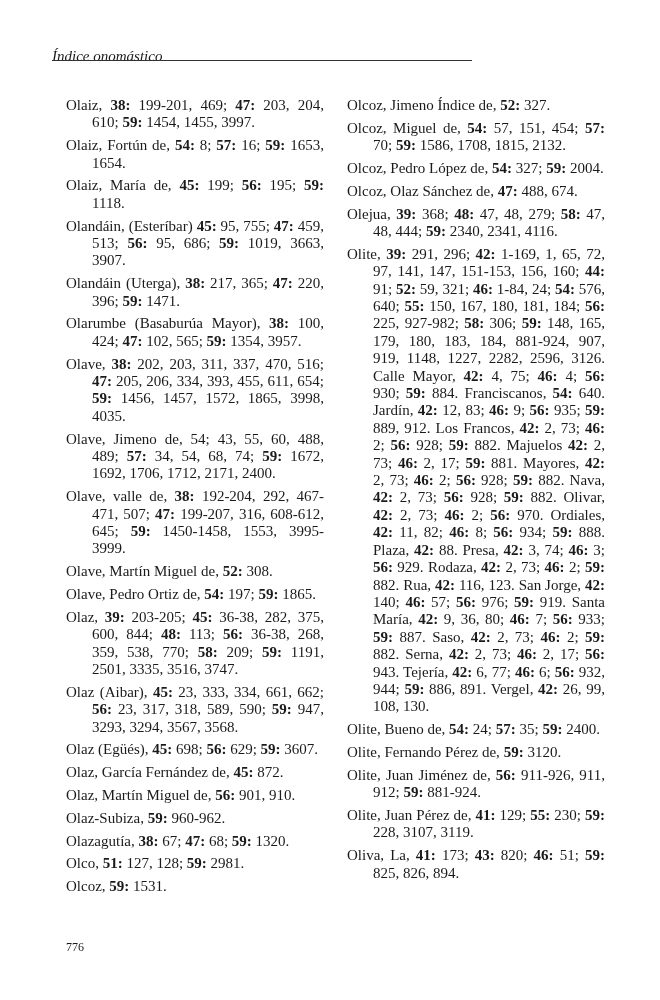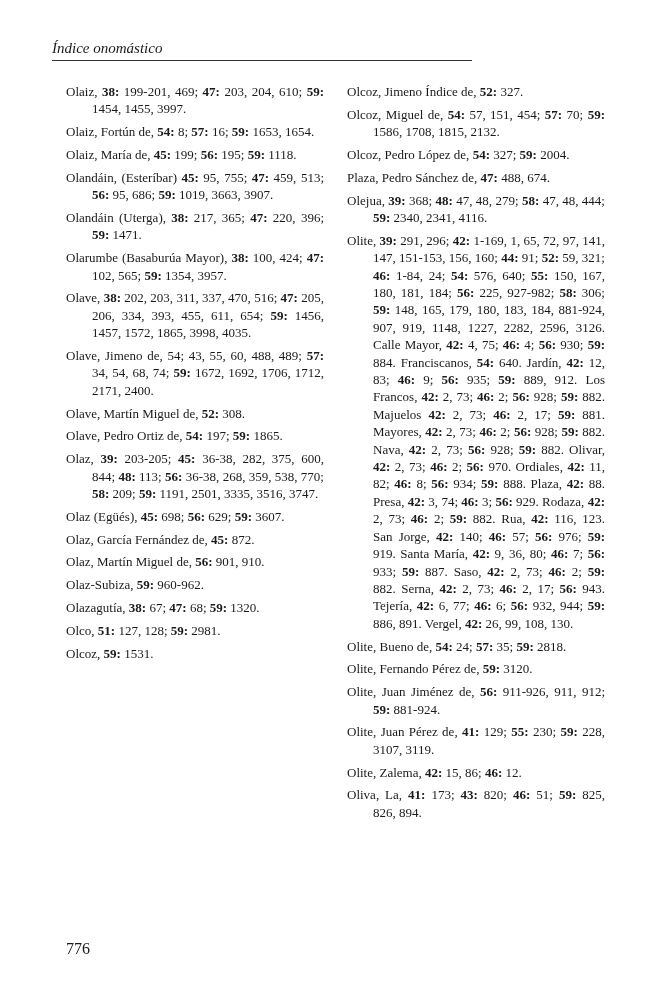--- a/index.html
+++ b/index.html
@@ -1,60 +1,61 @@
 <!DOCTYPE html>
 <html><head>
 <meta charset="utf-8">
 <style>
   html, body { margin: 0; padding: 0; background: #fff; }
   body { width: 660px; height: 1000px; position: relative; overflow: hidden;
          font-family: "Liberation Serif", "DejaVu Serif", serif; color: #1a1a1a; }
-  .running-head { position: absolute; left: 52px; top: 40px; font-style: italic; font-size: 15px; }
+  .running-head { position: absolute; left: 52px; top: 48px; font-style: italic; font-size: 15px; }
   .rule { position: absolute; left: 52px; top: 60px; width: 420px; height: 1px; background: #333; }
-  .col { position: absolute; top: 83px; width: 258px; font-size: 13px; line-height: 17.4px; }
+  .col { position: absolute; top: 97px; width: 258px; font-size: 15px; line-height: 17.4px; }
   .col.left { left: 66px; }
   .col.right { left: 347px; }
   .entry { text-align: justify; padding-left: 26px; text-indent: -26px; margin: 0 0 5.4px 0; }
   .entry b { font-weight: bold; }
-  .folio { position: absolute; left: 66px; top: 940px; font-size: 16px; }
+  .folio { position: absolute; left: 66px; top: 940px; font-size: 12px; }
 </style>
 </head>
 <body>
 
 <div class="running-head">Índice onomástico</div>
 <div class="rule"></div>
 
 <div class="col left">
     <p class="entry"><span>Olaiz, </span><b>38:</b><span> 199-201, 469; </span><b>47:</b><span> 203, 204, 610; </span><b>59:</b><span> 1454, 1455, 3997.</span></p>
     <p class="entry"><span>Olaiz, Fortún de, </span><b>54:</b><span> 8; </span><b>57:</b><span> 16; </span><b>59:</b><span> 1653, 1654.</span></p>
     <p class="entry"><span>Olaiz, María de, </span><b>45:</b><span> 199; </span><b>56:</b><span> 195; </span><b>59:</b><span> 1118.</span></p>
     <p class="entry"><span>Olandáin, (Esteríbar) </span><b>45:</b><span> 95, 755; </span><b>47:</b><span> 459, 513; </span><b>56:</b><span> 95, 686; </span><b>59:</b><span> 1019, 3663, 3907.</span></p>
     <p class="entry"><span>Olandáin (Uterga), </span><b>38:</b><span> 217, 365; </span><b>47:</b><span> 220, 396; </span><b>59:</b><span> 1471.</span></p>
     <p class="entry"><span>Olarumbe (Basaburúa Mayor), </span><b>38:</b><span> 100, 424; </span><b>47:</b><span> 102, 565; </span><b>59:</b><span> 1354, 3957.</span></p>
     <p class="entry"><span>Olave, </span><b>38:</b><span> 202, 203, 311, 337, 470, 516; </span><b>47:</b><span> 205, 206, 334, 393, 455, 611, 654; </span><b>59:</b><span> 1456, 1457, 1572, 1865, 3998, 4035.</span></p>
     <p class="entry"><span>Olave, Jimeno de, 54; 43, 55, 60, 488, 489; </span><b>57:</b><span> 34, 54, 68, 74; </span><b>59:</b><span> 1672, 1692, 1706, 1712, 2171, 2400.</span></p>
+    <p class="entry"><span>Olave, valle de, </span><b>38:</b><span> 192-204, 292, 467-471, 507; </span><b>47:</b><span> 199-207, 316, 608-612, 645; </span><b>59:</b><span> 1450-1458, 1553, 3995-3999.</span></p>
     <p class="entry"><span>Olave, Martín Miguel de, </span><b>52:</b><span> 308.</span></p>
     <p class="entry"><span>Olave, Pedro Ortiz de, </span><b>54:</b><span> 197; </span><b>59:</b><span> 1865.</span></p>
     <p class="entry"><span>Olaz, </span><b>39:</b><span> 203-205; </span><b>45:</b><span> 36-38, 282, 375, 600, 844; </span><b>48:</b><span> 113; </span><b>56:</b><span> 36-38, 268, 359, 538, 770; </span><b>58:</b><span> 209; </span><b>59:</b><span> 1191, 2501, 3335, 3516, 3747.</span></p>
+    <p class="entry"><span>Olaz (Aibar), </span><b>45:</b><span> 23, 333, 334, 661, 662; </span><b>56:</b><span> 23, 317, 318, 589, 590; </span><b>59:</b><span> 947, 3293, 3294, 3567, 3568.</span></p>
     <p class="entry"><span>Olaz (Egüés), </span><b>45:</b><span> 698; </span><b>56:</b><span> 629; </span><b>59:</b><span> 3607.</span></p>
     <p class="entry"><span>Olaz, García Fernández de, </span><b>45:</b><span> 872.</span></p>
     <p class="entry"><span>Olaz, Martín Miguel de, </span><b>56:</b><span> 901, 910.</span></p>
     <p class="entry"><span>Olaz-Subiza, </span><b>59:</b><span> 960-962.</span></p>
     <p class="entry"><span>Olazagutía, </span><b>38:</b><span> 67; </span><b>47:</b><span> 68; </span><b>59:</b><span> 1320.</span></p>
     <p class="entry"><span>Olco, </span><b>51:</b><span> 127, 128; </span><b>59:</b><span> 2981.</span></p>
     <p class="entry"><span>Olcoz, </span><b>59:</b><span> 1531.</span></p>
   </div>
 <div class="col right">
     <p class="entry"><span>Olcoz, Jimeno Índice de, </span><b>52:</b><span> 327.</span></p>
     <p class="entry"><span>Olcoz, Miguel de, </span><b>54:</b><span> 57, 151, 454; </span><b>57:</b><span> 70; </span><b>59:</b><span> 1586, 1708, 1815, 2132.</span></p>
     <p class="entry"><span>Olcoz, Pedro López de, </span><b>54:</b><span> 327; </span><b>59:</b><span> 2004.</span></p>
-    <p class="entry"><span>Plaza, Pedro Sánchez de, </span><b>47:</b><span> 488, 674.</span></p>
+    <p class="entry"><span>Olcoz, Olaz Sánchez de, </span><b>47:</b><span> 488, 674.</span></p>
     <p class="entry"><span>Olejua, </span><b>39:</b><span> 368; </span><b>48:</b><span> 47, 48, 279; </span><b>58:</b><span> 47, 48, 444; </span><b>59:</b><span> 2340, 2341, 4116.</span></p>
     <p class="entry"><span>Olite, </span><b>39:</b><span> 291, 296; </span><b>42:</b><span> 1-169, 1, 65, 72, 97, 141, 147, 151-153, 156, 160; </span><b>44:</b><span> 91; </span><b>52:</b><span> 59, 321; </span><b>46:</b><span> 1-84, 24; </span><b>54:</b><span> 576, 640; </span><b>55:</b><span> 150, 167, 180, 181, 184; </span><b>56:</b><span> 225, 927-982; </span><b>58:</b><span> 306; </span><b>59:</b><span> 148, 165, 179, 180, 183, 184, 881-924, 907, 919, 1148, 1227, 2282, 2596, 3126. Calle Mayor, </span><b>42:</b><span> 4, 75; </span><b>46:</b><span> 4; </span><b>56:</b><span> 930; </span><b>59:</b><span> 884. Franciscanos, </span><b>54:</b><span> 640. Jardín, </span><b>42:</b><span> 12, 83; </span><b>46:</b><span> 9; </span><b>56:</b><span> 935; </span><b>59:</b><span> 889, 912. Los Francos, </span><b>42:</b><span> 2, 73; </span><b>46:</b><span> 2; </span><b>56:</b><span> 928; </span><b>59:</b><span> 882. Majuelos </span><b>42:</b><span> 2, 73; </span><b>46:</b><span> 2, 17; </span><b>59:</b><span> 881. Mayores, </span><b>42:</b><span> 2, 73; </span><b>46:</b><span> 2; </span><b>56:</b><span> 928; </span><b>59:</b><span> 882. Nava, </span><b>42:</b><span> 2, 73; </span><b>56:</b><span> 928; </span><b>59:</b><span> 882. Olivar, </span><b>42:</b><span> 2, 73; </span><b>46:</b><span> 2; </span><b>56:</b><span> 970. Ordiales, </span><b>42:</b><span> 11, 82; </span><b>46:</b><span> 8; </span><b>56:</b><span> 934; </span><b>59:</b><span> 888. Plaza, </span><b>42:</b><span> 88. Presa, </span><b>42:</b><span> 3, 74; </span><b>46:</b><span> 3; </span><b>56:</b><span> 929. Rodaza, </span><b>42:</b><span> 2, 73; </span><b>46:</b><span> 2; </span><b>59:</b><span> 882. Rua, </span><b>42:</b><span> 116, 123. San Jorge, </span><b>42:</b><span> 140; </span><b>46:</b><span> 57; </span><b>56:</b><span> 976; </span><b>59:</b><span> 919. Santa María, </span><b>42:</b><span> 9, 36, 80; </span><b>46:</b><span> 7; </span><b>56:</b><span> 933; </span><b>59:</b><span> 887. Saso, </span><b>42:</b><span> 2, 73; </span><b>46:</b><span> 2; </span><b>59:</b><span> 882. Serna, </span><b>42:</b><span> 2, 73; </span><b>46:</b><span> 2, 17; </span><b>56:</b><span> 943. Tejería, </span><b>42:</b><span> 6, 77; </span><b>46:</b><span> 6; </span><b>56:</b><span> 932, 944; </span><b>59:</b><span> 886, 891. Vergel, </span><b>42:</b><span> 26, 99, 108, 130.</span></p>
-    <p class="entry"><span>Olite, Bueno de, </span><b>54:</b><span> 24; </span><b>57:</b><span> 35; </span><b>59:</b><span> 2818.</span></p>
+    <p class="entry"><span>Olite, Bueno de, </span><b>54:</b><span> 24; </span><b>57:</b><span> 35; </span><b>59:</b><span> 2400.</span></p>
     <p class="entry"><span>Olite, Fernando Pérez de, </span><b>59:</b><span> 3120.</span></p>
     <p class="entry"><span>Olite, Juan Jiménez de, </span><b>56:</b><span> 911-926, 911, 912; </span><b>59:</b><span> 881-924.</span></p>
     <p class="entry"><span>Olite, Juan Pérez de, </span><b>41:</b><span> 129; </span><b>55:</b><span> 230; </span><b>59:</b><span> 228, 3107, 3119.</span></p>
-    <p class="entry"><span>Olite, Zalema, </span><b>42:</b><span> 15, 86; </span><b>46:</b><span> 12.</span></p>
     <p class="entry"><span>Oliva, La, </span><b>41:</b><span> 173; </span><b>43:</b><span> 820; </span><b>46:</b><span> 51; </span><b>59:</b><span> 825, 826, 894.</span></p>
   </div>
 
 <div class="folio">776</div>
 
 </body></html>

